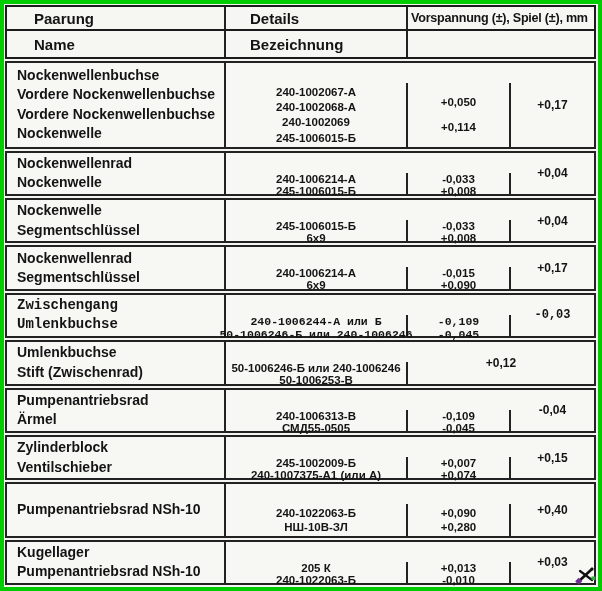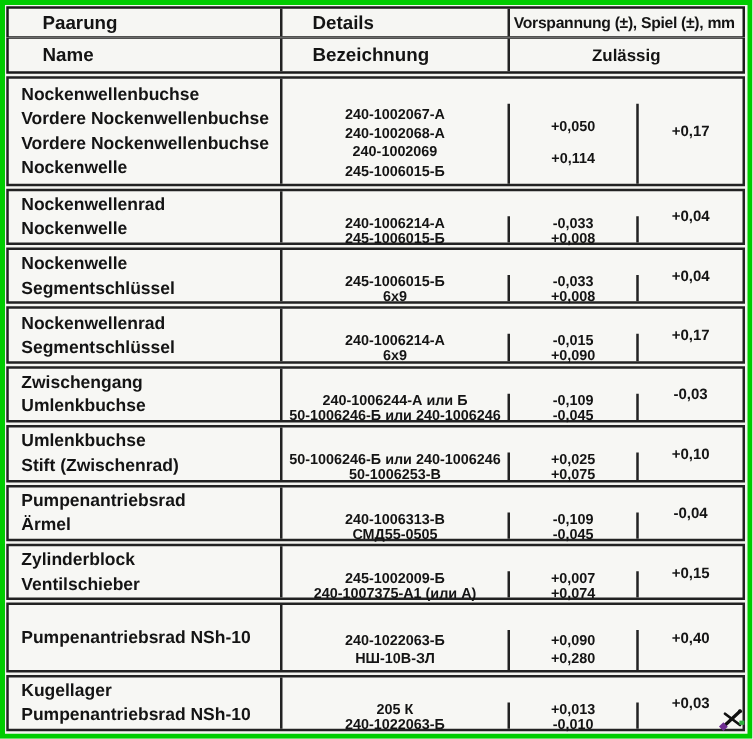--- a/index.html
+++ b/index.html
@@ -67,21 +67,20 @@
 <div class="page">
   <div class="tbl" id="tbl">
     <div class="hrow h1">
       <div class="cell w1 hcell ind">Paarung</div>
       <div class="cell w2 hcell ind2">Details</div>
       <div class="cell wspan hcell vors">Vorspannung (±), Spiel (±), mm</div>
     </div>
     <div class="hrow h2">
       <div class="cell w1 hcell ind">Name</div>
       <div class="cell w2 hcell ind2">Bezeichnung</div>
-      <div class="cell w4 hcell center">Zulässig</div>
     </div>
 
   <div class="block" style="flex-basis: 93px;">
         <div class="cell w1 names">
           <span>Nockenwellenbuchse</span>
           <span>Vordere Nockenwellenbuchse</span>
           <span>Vordere Nockenwellenbuchse</span>
           <span>Nockenwelle</span>
         </div>
         <div class="cell w2 codes">
@@ -142,21 +141,21 @@
           <span>6х9</span>
         </div>
         <div class="cell w3 vals">
           <span>-0,015</span>
           <span>+0,090</span>
         </div>
         <div class="cell w4 allowed">
           <span>+0,17</span>
         </div>
       </div>
-      <div class="block" style="flex-basis: 46px;">
+      <div class="block" style="flex-basis: 46px; font-family: Liberation Mono, monospace;">
         <div class="cell w1 names">
           <span>Zwischengang</span>
           <span>Umlenkbuchse</span>
         </div>
         <div class="cell w2 codes">
           <span>240-1006244-А или Б</span>
           <span>50-1006246-Б или 240-1006246</span>
         </div>
         <div class="cell w3 vals">
           <span>-0,109</span>
@@ -168,26 +167,22 @@
       </div>
       <div class="block" style="flex-basis: 46px;">
         <div class="cell w1 names">
           <span>Umlenkbuchse</span>
           <span>Stift (Zwischenrad)</span>
         </div>
         <div class="cell w2 codes">
           <span>50-1006246-Б или 240-1006246</span>
           <span>50-1006253-В</span>
         </div>
-        <div class="cell w3 vals">
-          <span>+0,025</span>
-          <span>+0,075</span>
-        </div>
-        <div class="cell w4 allowed">
-          <span>+0,10</span>
+        <div class="cell w4 allowed">
+          <span>+0,12</span>
         </div>
       </div>
       <div class="block" style="flex-basis: 46px;">
         <div class="cell w1 names">
           <span>Pumpenantriebsrad</span>
           <span>Ärmel</span>
         </div>
         <div class="cell w2 codes">
           <span>240-1006313-В</span>
           <span>СМД55-0505</span>

